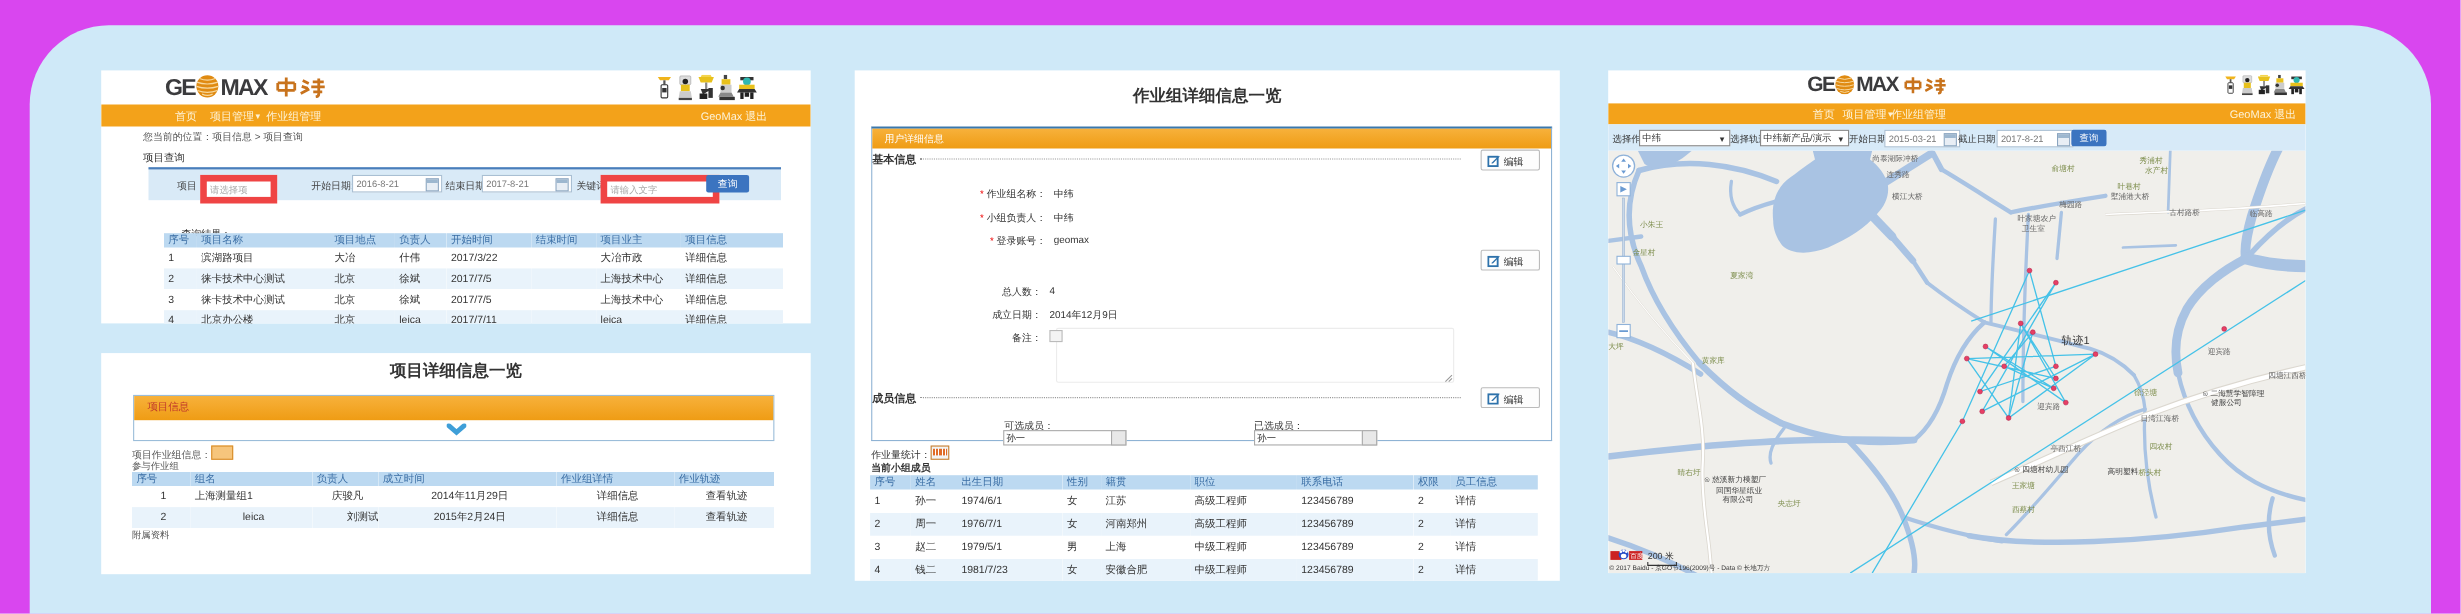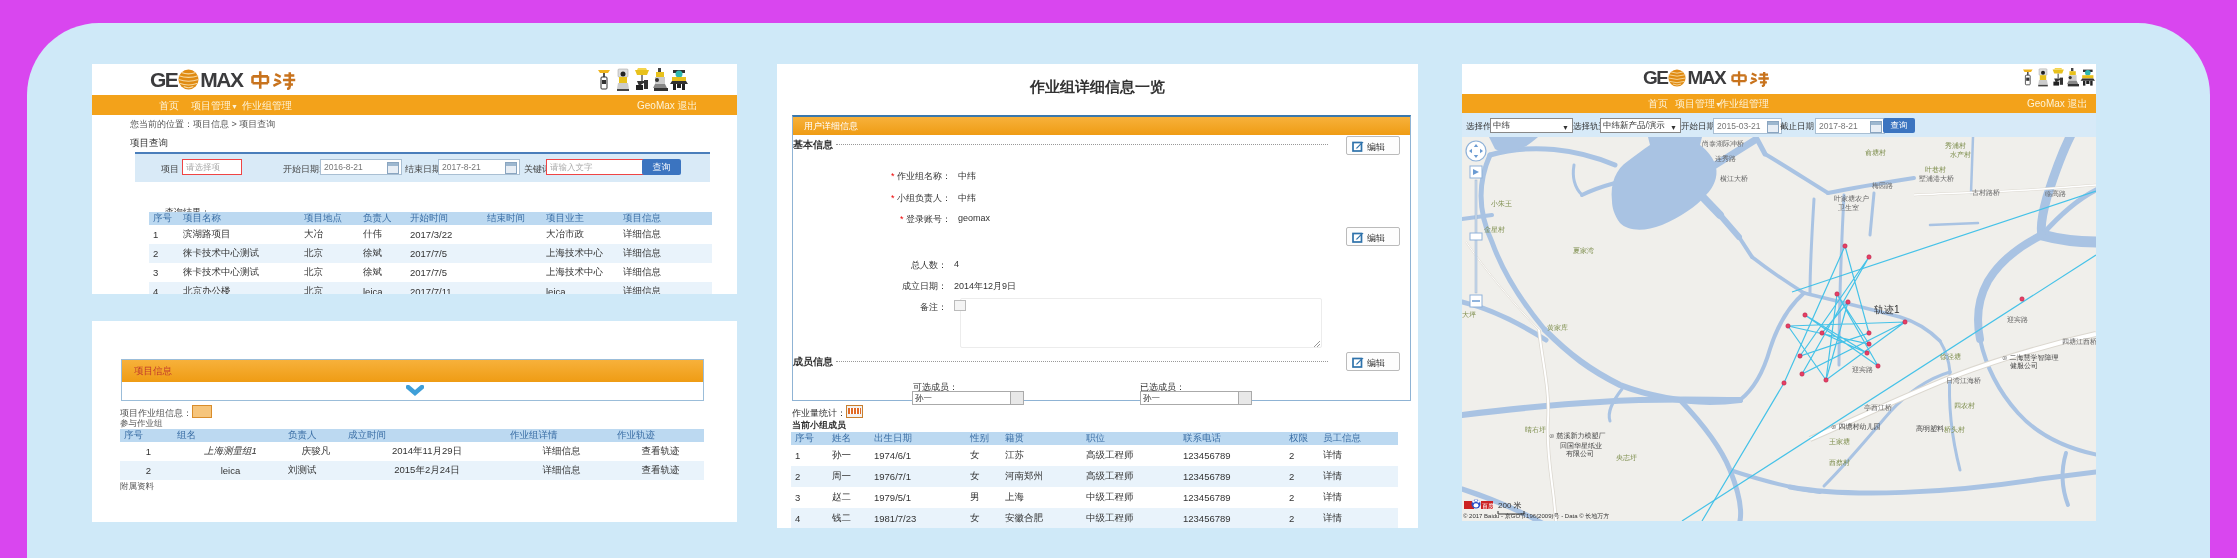--- a/index.html
+++ b/index.html
@@ -15,21 +15,21 @@
 .nav{position:absolute;left:0;right:0;height:20px;background:#f3a21a;color:#fdf3d8;font-size:10px;}
 .nav span{position:absolute;top:4px;white-space:nowrap;}
 .logo{position:absolute;white-space:nowrap;font-weight:bold;letter-spacing:-1.5px;font-size:21px;color:#3b3b3d;}
 .zwsvg{margin-left:13px;vertical-align:-3px;}
 .logo svg{vertical-align:-3px;margin:0 1px;}
 table{border-collapse:collapse;}
 .lnk{color:#e4814e;}
 .t1 td{box-sizing:border-box;padding:0 0 0 4px;height:19px;color:#333;white-space:nowrap;overflow:hidden;}
 .t1 .th td{background:#bcd9f1;color:#3a6ea5;height:12px;font-size:9.5px;}
 .t1 .alt td{background:#e9f3fb;}
-.sinp{height:14px;border:1px solid #ef4444;background:#fff;font-size:8.5px;padding:0 3px;color:#aaa;overflow:hidden;}
+.sinp{height:14px;border:6px solid #ef4444;background:#fff;font-size:8.5px;padding:0 3px;color:#aaa;overflow:hidden;}
 .dinp{height:14px;border:1px solid #a9bfd3;background:#fff;font-size:8.5px;padding:0 3px;color:#777;line-height:14px;}
 .dinp:after{content:"";position:absolute;right:2px;top:2px;width:10px;height:10px;background:linear-gradient(#9db7cf 0 3px,#e8eef5 3px);border:1px solid #8aa5c0;}
 .sect{font-size:10px;font-weight:bold;color:#333;white-space:nowrap;}
 .dots{display:inline-block;vertical-align:3px;width:492px;border-bottom:1px dotted #999;}
 .editbtn{width:52px;height:17px;border:1px solid #bbb;border-radius:2px;background:#fdfdfd;}
 .editbtn:after{content:"编辑";position:absolute;left:20px;top:4px;font-size:9px;color:#333;}
 .editbtn svg{position:absolute;left:5px;top:3px;}
 .flabel{font-size:9px;color:#333;text-align:right;}
 .fval{font-size:9px;color:#333;}
 .req{color:#e00;font-weight:normal;}
@@ -175,20 +175,21 @@
               <td></td>
               <td>leica</td>
               <td class="lnk">详细信息</td>
             </tr>
     </tbody>
         </table>
   </div>
 </div>
 
 <div class="panel" id="p2">
+  <div class="abs" style="left:0;width:645px;top:7px;text-align:center;font-size:15px;font-weight:bold;color:#333;">项目详细信息一览</div>
   <div class="abs" style="left:29px;top:38px;width:581px;height:40px;border:1px solid #9bbdd9;background:#fff;">
     <div class="abs" style="left:0;top:0;right:0;height:22px;background:linear-gradient(#f7b13b,#ef9c14);color:#c0392b;font-size:9.5px;line-height:22px;"><span style="margin-left:12px;">项目信息</span></div>
     <svg class="abs" style="left:284px;top:25px;" width="18" height="12" viewBox="0 0 18 12">
           <path d="M2,2 L9,8 L16,2" stroke="#3f9fd8" stroke-width="4.5" fill="none" stroke-linecap="round"></path>
         </svg>
   </div>
   <div class="abs" style="left:28px;top:84px;font-size:9px;color:#555;">项目作业组信息：<span style="display:inline-block;width:18px;height:11px;background:#f6c57c;border:1px solid #d98d2b;vertical-align:-2px;"></span></div>
   <div class="abs" style="left:28px;top:97px;font-size:8.5px;color:#555;">参与作业组</div>
   <div class="abs" style="left:28px;top:108px;width:584px;">
     <table class="t1" style="width:584px;font-size:9.5px;">
@@ -196,30 +197,30 @@
             <tr class="th">
               <td style="width:53px;">序号</td>
               <td style="width:111px;">组名</td>
               <td style="width:60px;">负责人</td>
               <td style="width:162px;">成立时间</td>
               <td style="width:107px;">作业组详情</td>
               <td>作业轨迹</td>
             </tr>
       <tr>
               <td style="text-align:center;">1</td>
-              <td style="text-align:center;font-style:italic;">上海测量组1</td>
+              <td style="text-align:left;">上海测量组1</td>
               <td style="text-align:center;">庆骏凡</td>
               <td style="text-align:center;">2014年11月29日</td>
               <td class="lnk" style="text-align:center;">详细信息</td>
               <td class="lnk" style="text-align:center;">查看轨迹</td>
             </tr>
       <tr class="alt">
               <td style="text-align:center;">2</td>
               <td style="text-align:center;">leica</td>
-              <td style="text-align:left;">刘测试</td>
+              <td style="text-align:right;">刘测试</td>
               <td style="text-align:center;">2015年2月24日</td>
               <td class="lnk" style="text-align:center;">详细信息</td>
               <td class="lnk" style="text-align:center;">查看轨迹</td>
             </tr>
     </tbody>
         </table>
   </div>
   <div class="abs" style="left:28px;top:160px;font-size:8.5px;color:#555;">附属资料</div>
 </div>
 

